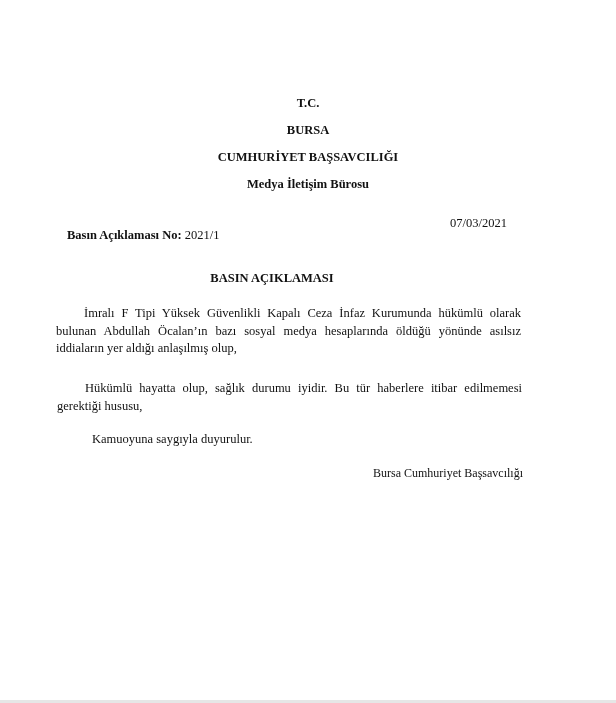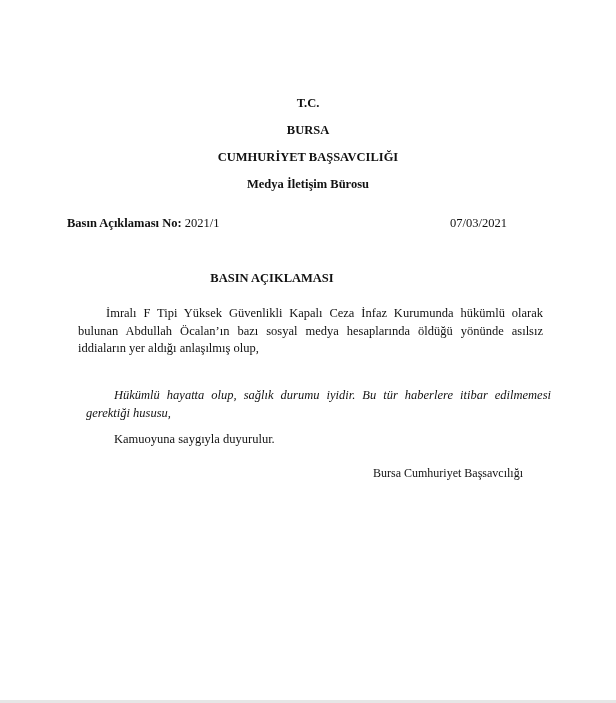--- a/index.html
+++ b/index.html
@@ -39,36 +39,36 @@
       line-height: 16px;
     }
     .ref-row {
       position: absolute;
       top: 215px;
       left: 67px;
       width: 440px;
       font-size: 12.5px;
       line-height: 16px;
     }
-    .ref-row .ref-left { position: absolute; left: 0; top: 0; white-space: nowrap; }
+    .ref-row .ref-left { position: absolute; left: 0; top: 12px; white-space: nowrap; }
     .ref-row .ref-right { position: absolute; right: 0; top: 0; white-space: nowrap; }
     .bold { font-weight: bold; }
     .heading {
       position: absolute;
       top: 270px;
       left: 0;
       width: 544px;
       text-align: center;
       font-weight: bold;
       font-size: 12.5px;
       line-height: 16px;
     }
     .para {
       position: absolute;
-      left: 78px;
+      left: 56px;
       width: 465px;
       font-size: 12.5px;
       line-height: 17.5px;
       text-align: justify;
       text-indent: 28px;
     }
     .signature {
       position: absolute;
       top: 465px;
       left: 373px;
@@ -92,19 +92,19 @@
     <span class="ref-left">
       <span class="bold">Basın Açıklaması No:</span>
       <span>2021/1</span>
     </span>
     <span class="ref-right">07/03/2021</span>
   </div>
 
   <div class="heading">BASIN AÇIKLAMASI</div>
 
   <p class="para" style="top:305px; margin:0;">İmralı F Tipi Yüksek Güvenlikli Kapalı Ceza İnfaz Kurumunda hükümlü olarak bulunan Abdullah Öcalan’ın bazı sosyal medya hesaplarında öldüğü yönünde asılsız iddiaların yer aldığı anlaşılmış olup,</p>
-  <p class="para" style="top:379px; margin:8px;font-style:italic;">Hükümlü hayatta olup, sağlık durumu iyidir. Bu tür haberlere itibar edilmemesi gerektiği hususu,</p>
+  <p class="para" style="top:379px; margin:1px;">Hükümlü hayatta olup, sağlık durumu iyidir. Bu tür haberlere itibar edilmemesi gerektiği hususu,</p>
   <p class="para" style="top:423px; margin:8px;">Kamuoyuna saygıyla duyurulur.</p>
 
   <div class="signature">Bursa Cumhuriyet Başsavcılığı</div>
 </div>
 
 <div class="bottom-edge"></div>
 
 </body></html>

